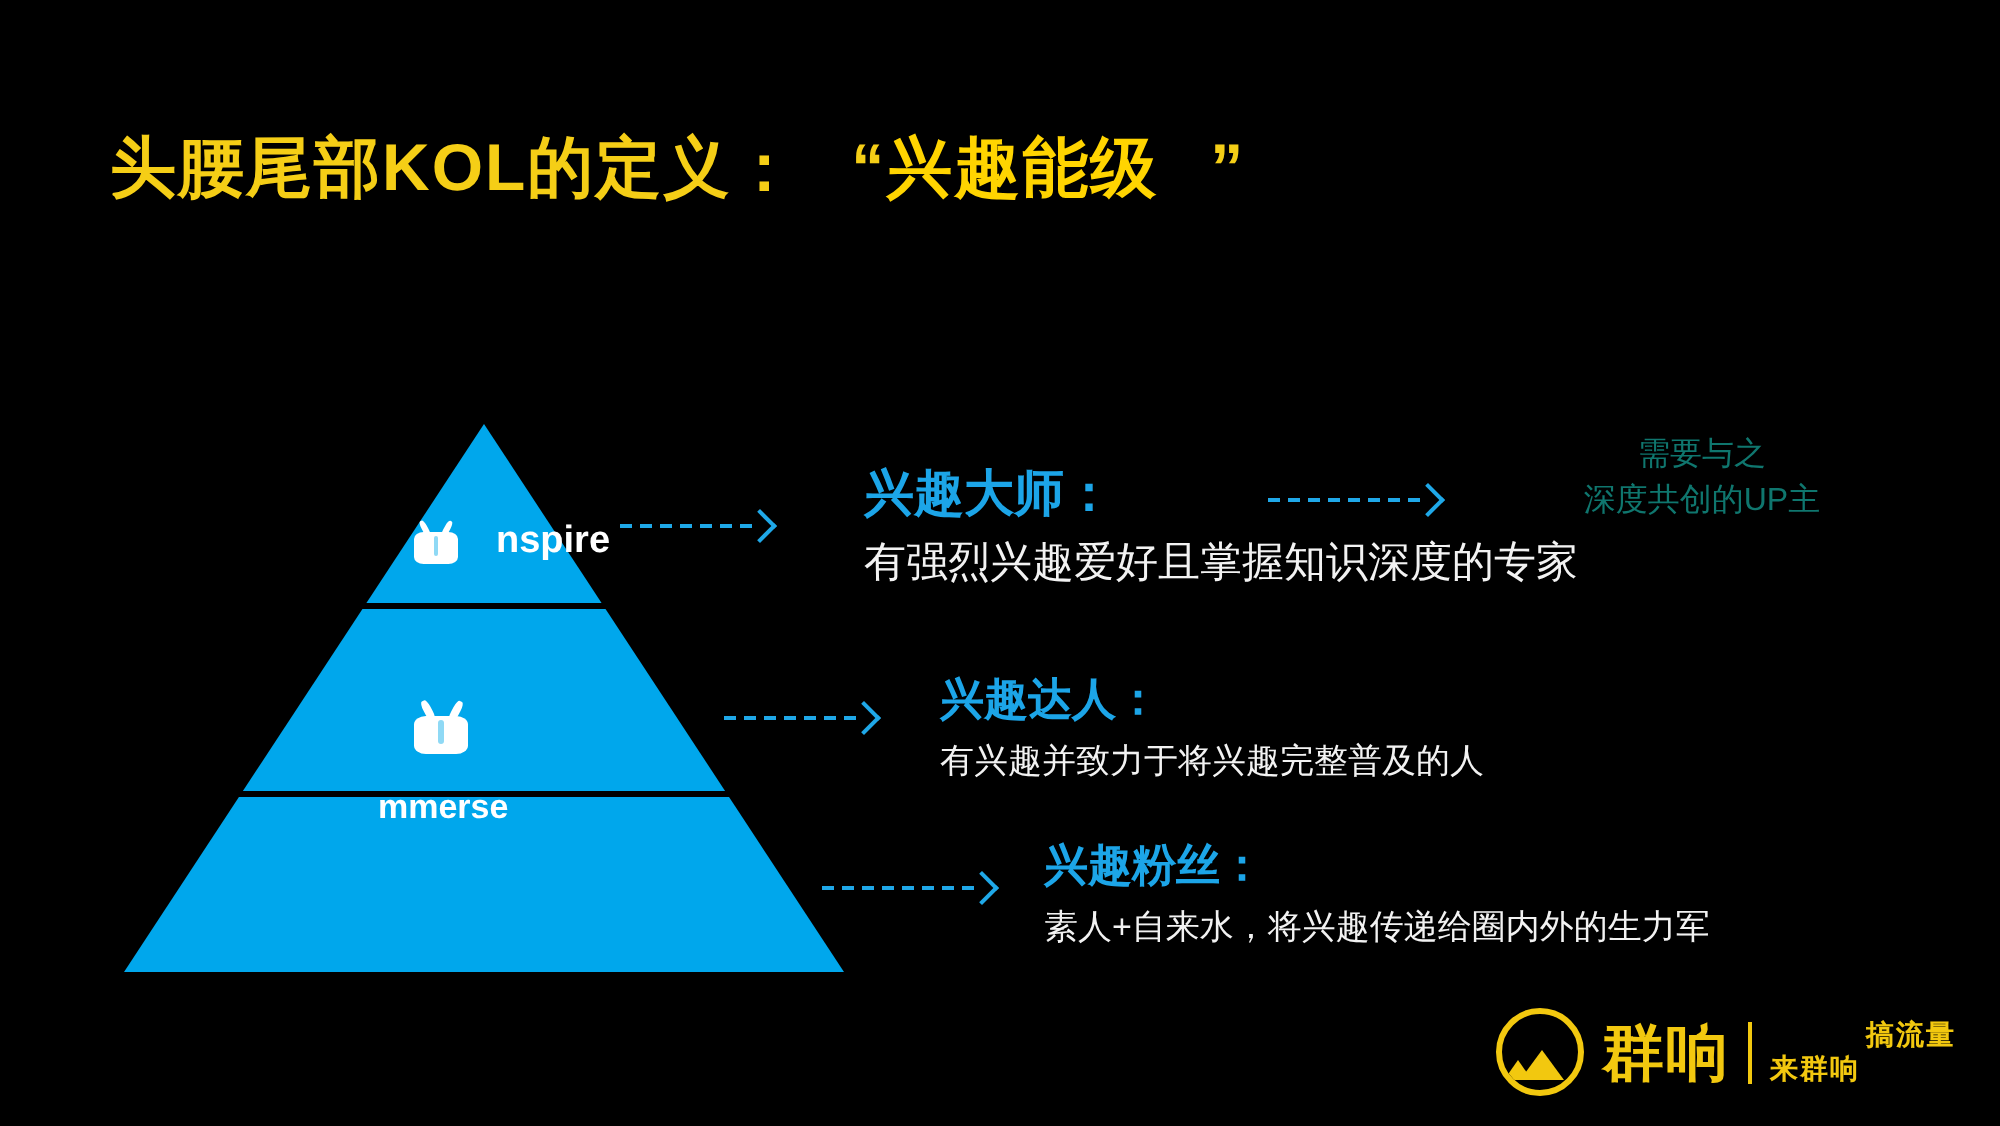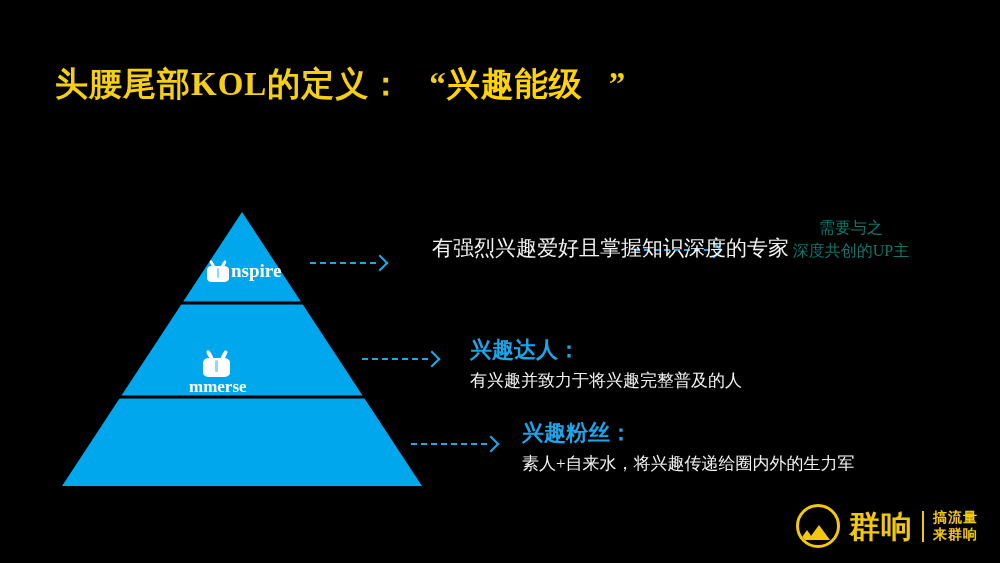--- a/index.html
+++ b/index.html
@@ -6,21 +6,21 @@
     margin: 0;
     padding: 0;
     background: #000000;
   }
   #slide {
     position: relative;
     width: 1000px;
     height: 563px;
     background: #000000;
     overflow: hidden;
-    font-family: Liberation Serif, serif;
+    font-family: Liberation Sans, sans-serif;
   }
 
   
   .title-row {
     position: absolute;
     left: 55px;
     top: 62px;
     display: flex;
     align-items: baseline;
     white-space: nowrap;
@@ -55,20 +55,21 @@
   }
   #pyramid svg { display: block; }
 
   .tier-label {
     position: absolute;
     display: flex;
     align-items: center;
     color: #FFFFFF;
     font-weight: bold;
     white-space: nowrap;
+    gap: 17px;
   }
   .tier-label .word { margin-left: 2px; }
 
   
   .tv-icon {
     position: relative;
     display: inline-block;
     background: #FFFFFF;
   }
   .tv-icon .body {
@@ -262,20 +263,21 @@
     <span class="shaft" style="width:76px;"></span>
     <span class="head" style="left:74px;"></span>
   </div>
 
   <div class="note-block" style="left:746px; top:216px; width:210px;">
     <div>需要与之</div>
     <div>深度共创的UP主</div>
   </div>
 
   <div class="desc-block" style="left:432px; top:230px;">
+    <div class="desc-head" style="font-size:25px;">兴趣大师：</div>
     <div class="desc-body" style="font-size:21px;">有强烈兴趣爱好且掌握知识深度的专家</div>
   </div>
 
   <div class="desc-block" style="left:470px; top:335px;">
     <div class="desc-head" style="font-size:22px;">兴趣达人：</div>
     <div class="desc-body" style="font-size:17px;">有兴趣并致力于将兴趣完整普及的人</div>
   </div>
 
   <div class="desc-block" style="left:522px; top:418px;">
     <div class="desc-head" style="font-size:22px;">兴趣粉丝：</div>
@@ -283,18 +285,18 @@
   </div>
 
   <div id="logo">
     <span class="logo-mark">
       <span class="peak-b"></span>
       <span class="peak-a"></span>
     </span>
     <span class="logo-word">群响</span>
     <span class="logo-sep"></span>
     <span class="logo-tag">
-      <span style="display:block;">搞流量</span>
+      <span style="display:block;margin-left:48px;">搞流量</span>
       <span style="display:block;">来群响</span>
     </span>
   </div>
 
 </div>
 
 </body></html>

